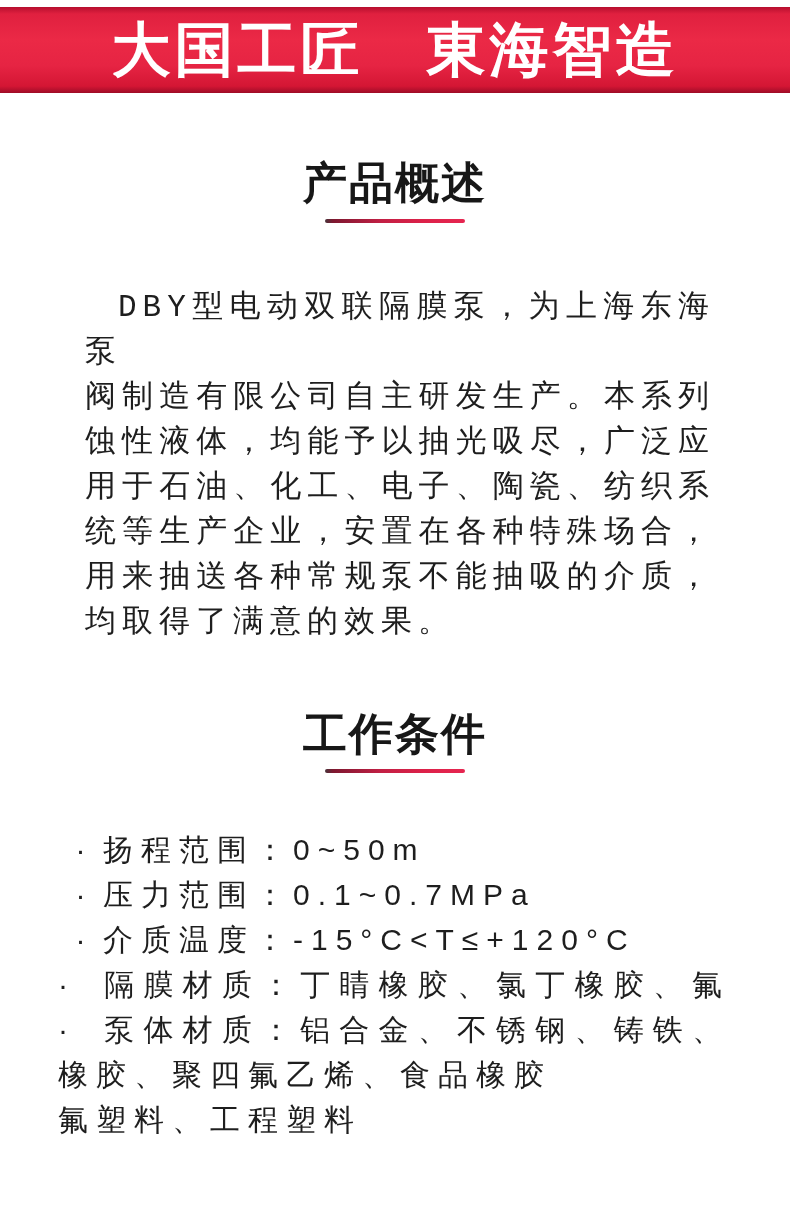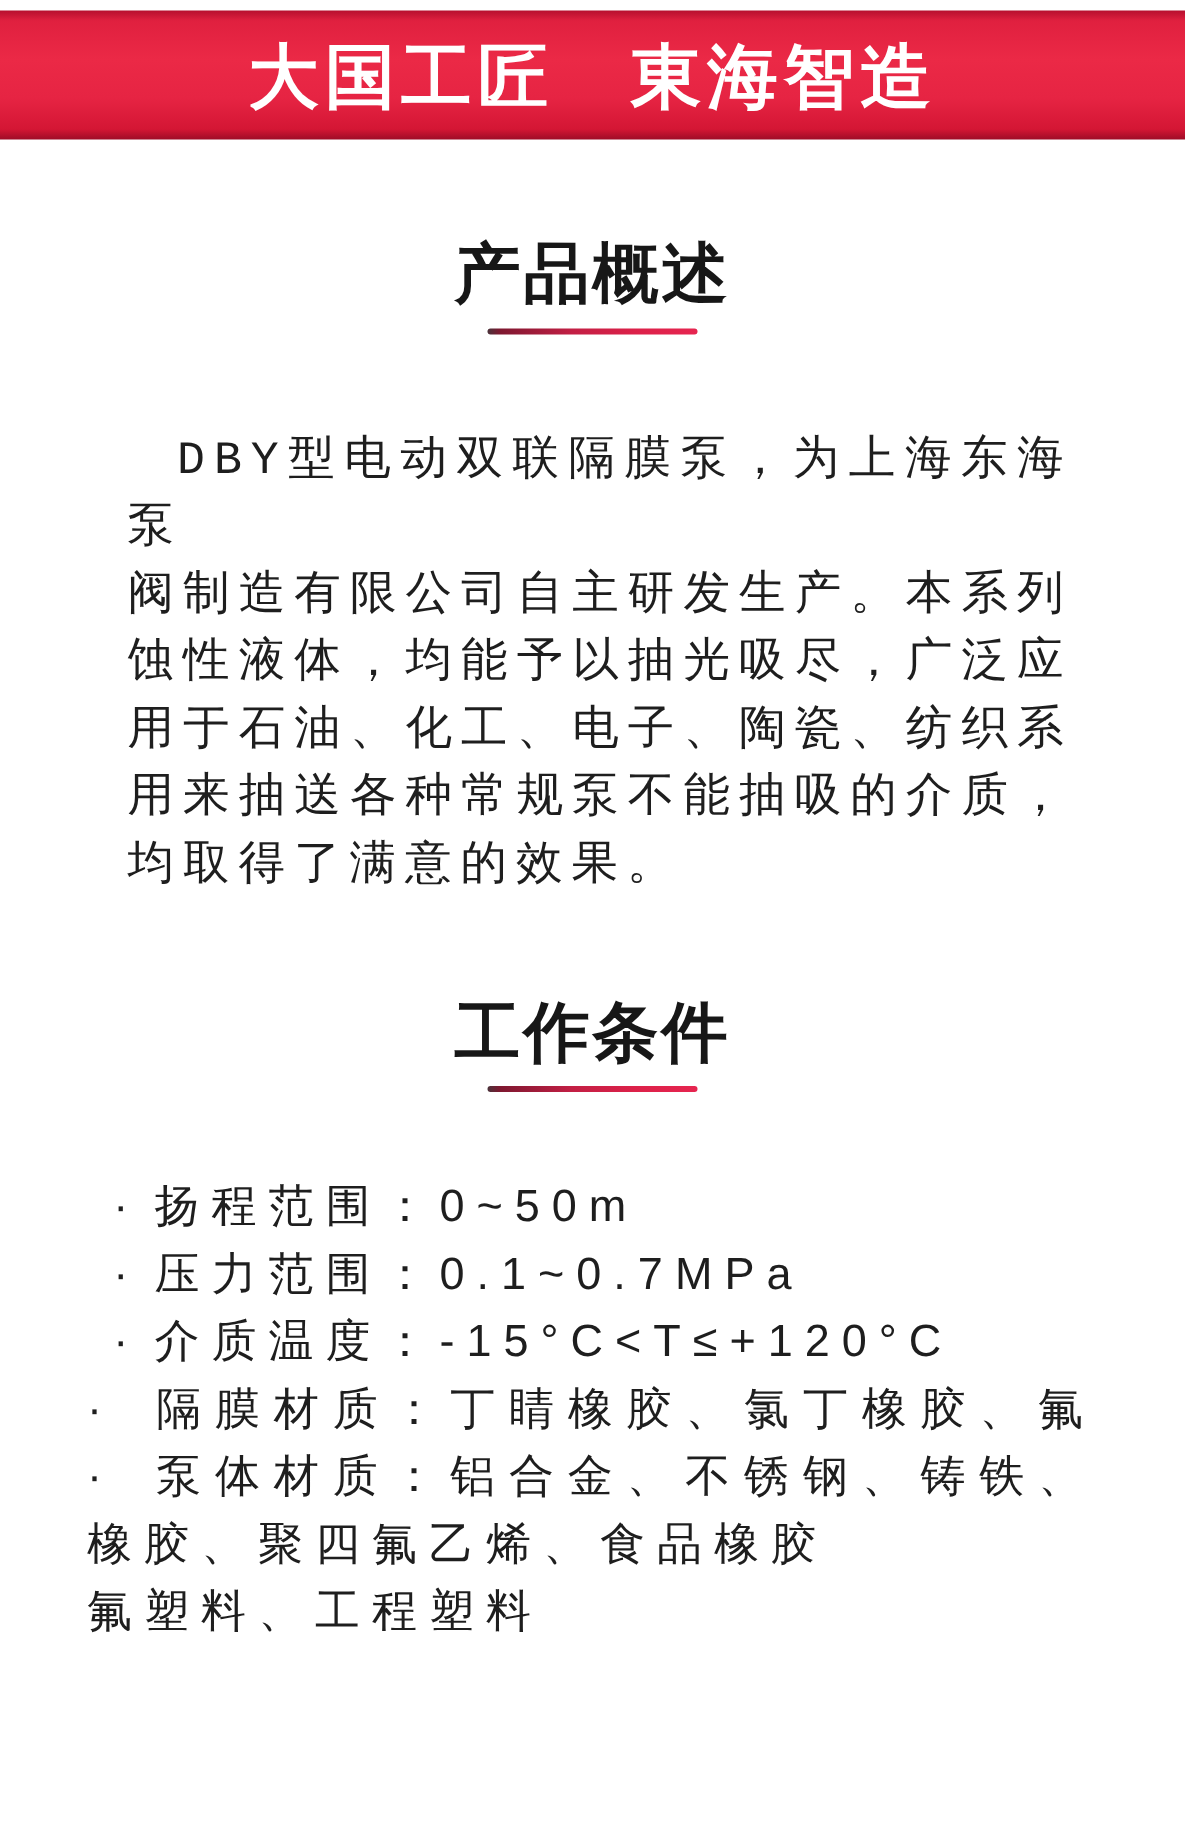--- a/index.html
+++ b/index.html
@@ -20,21 +20,21 @@
     height: 86px;
     display: flex;
     align-items: center;
     justify-content: center;
     background: linear-gradient(180deg,
       #b60f2e 0%, #e0203f 8%, #eb2946 38%, #e62443 68%, #d41634 92%, #9e0c27 100%);
   }
   .banner-title {
     margin: 0;
     color: #ffffff;
-    font-size: 47px;
+    font-size: 59px;
     line-height: 1;
     font-weight: 700;
     letter-spacing: 4px;
     white-space: nowrap;
   }
 
   
   .sec-title {
     margin: 0;
     text-align: center;
@@ -101,20 +101,21 @@
   </header>
 
   <section class="overview">
     <h2 class="sec-title">产品概述</h2>
     <div class="underline"></div>
     <div class="para">
       <div class="para-line indent">DBY型电动双联隔膜泵，为上海东海泵</div>
       <div class="para-line">阀制造有限公司自主研发生产。本系列</div>
       <div class="para-line">蚀性液体，均能予以抽光吸尽，广泛应</div>
       <div class="para-line">用于石油、化工、电子、陶瓷、纺织系</div>
+      <div class="para-line">统等生产企业，安置在各种特殊场合，</div>
       <div class="para-line">用来抽送各种常规泵不能抽吸的介质，</div>
       <div class="para-line last">均取得了满意的效果。</div>
     </div>
   </section>
 
   <section class="conditions">
     <h2 class="sec-title">工作条件</h2>
     <div class="underline"></div>
     <div class="cond-list">
       <div class="cond-line"><span class="bullet">·</span><span>扬程范围：0~50m</span></div>

